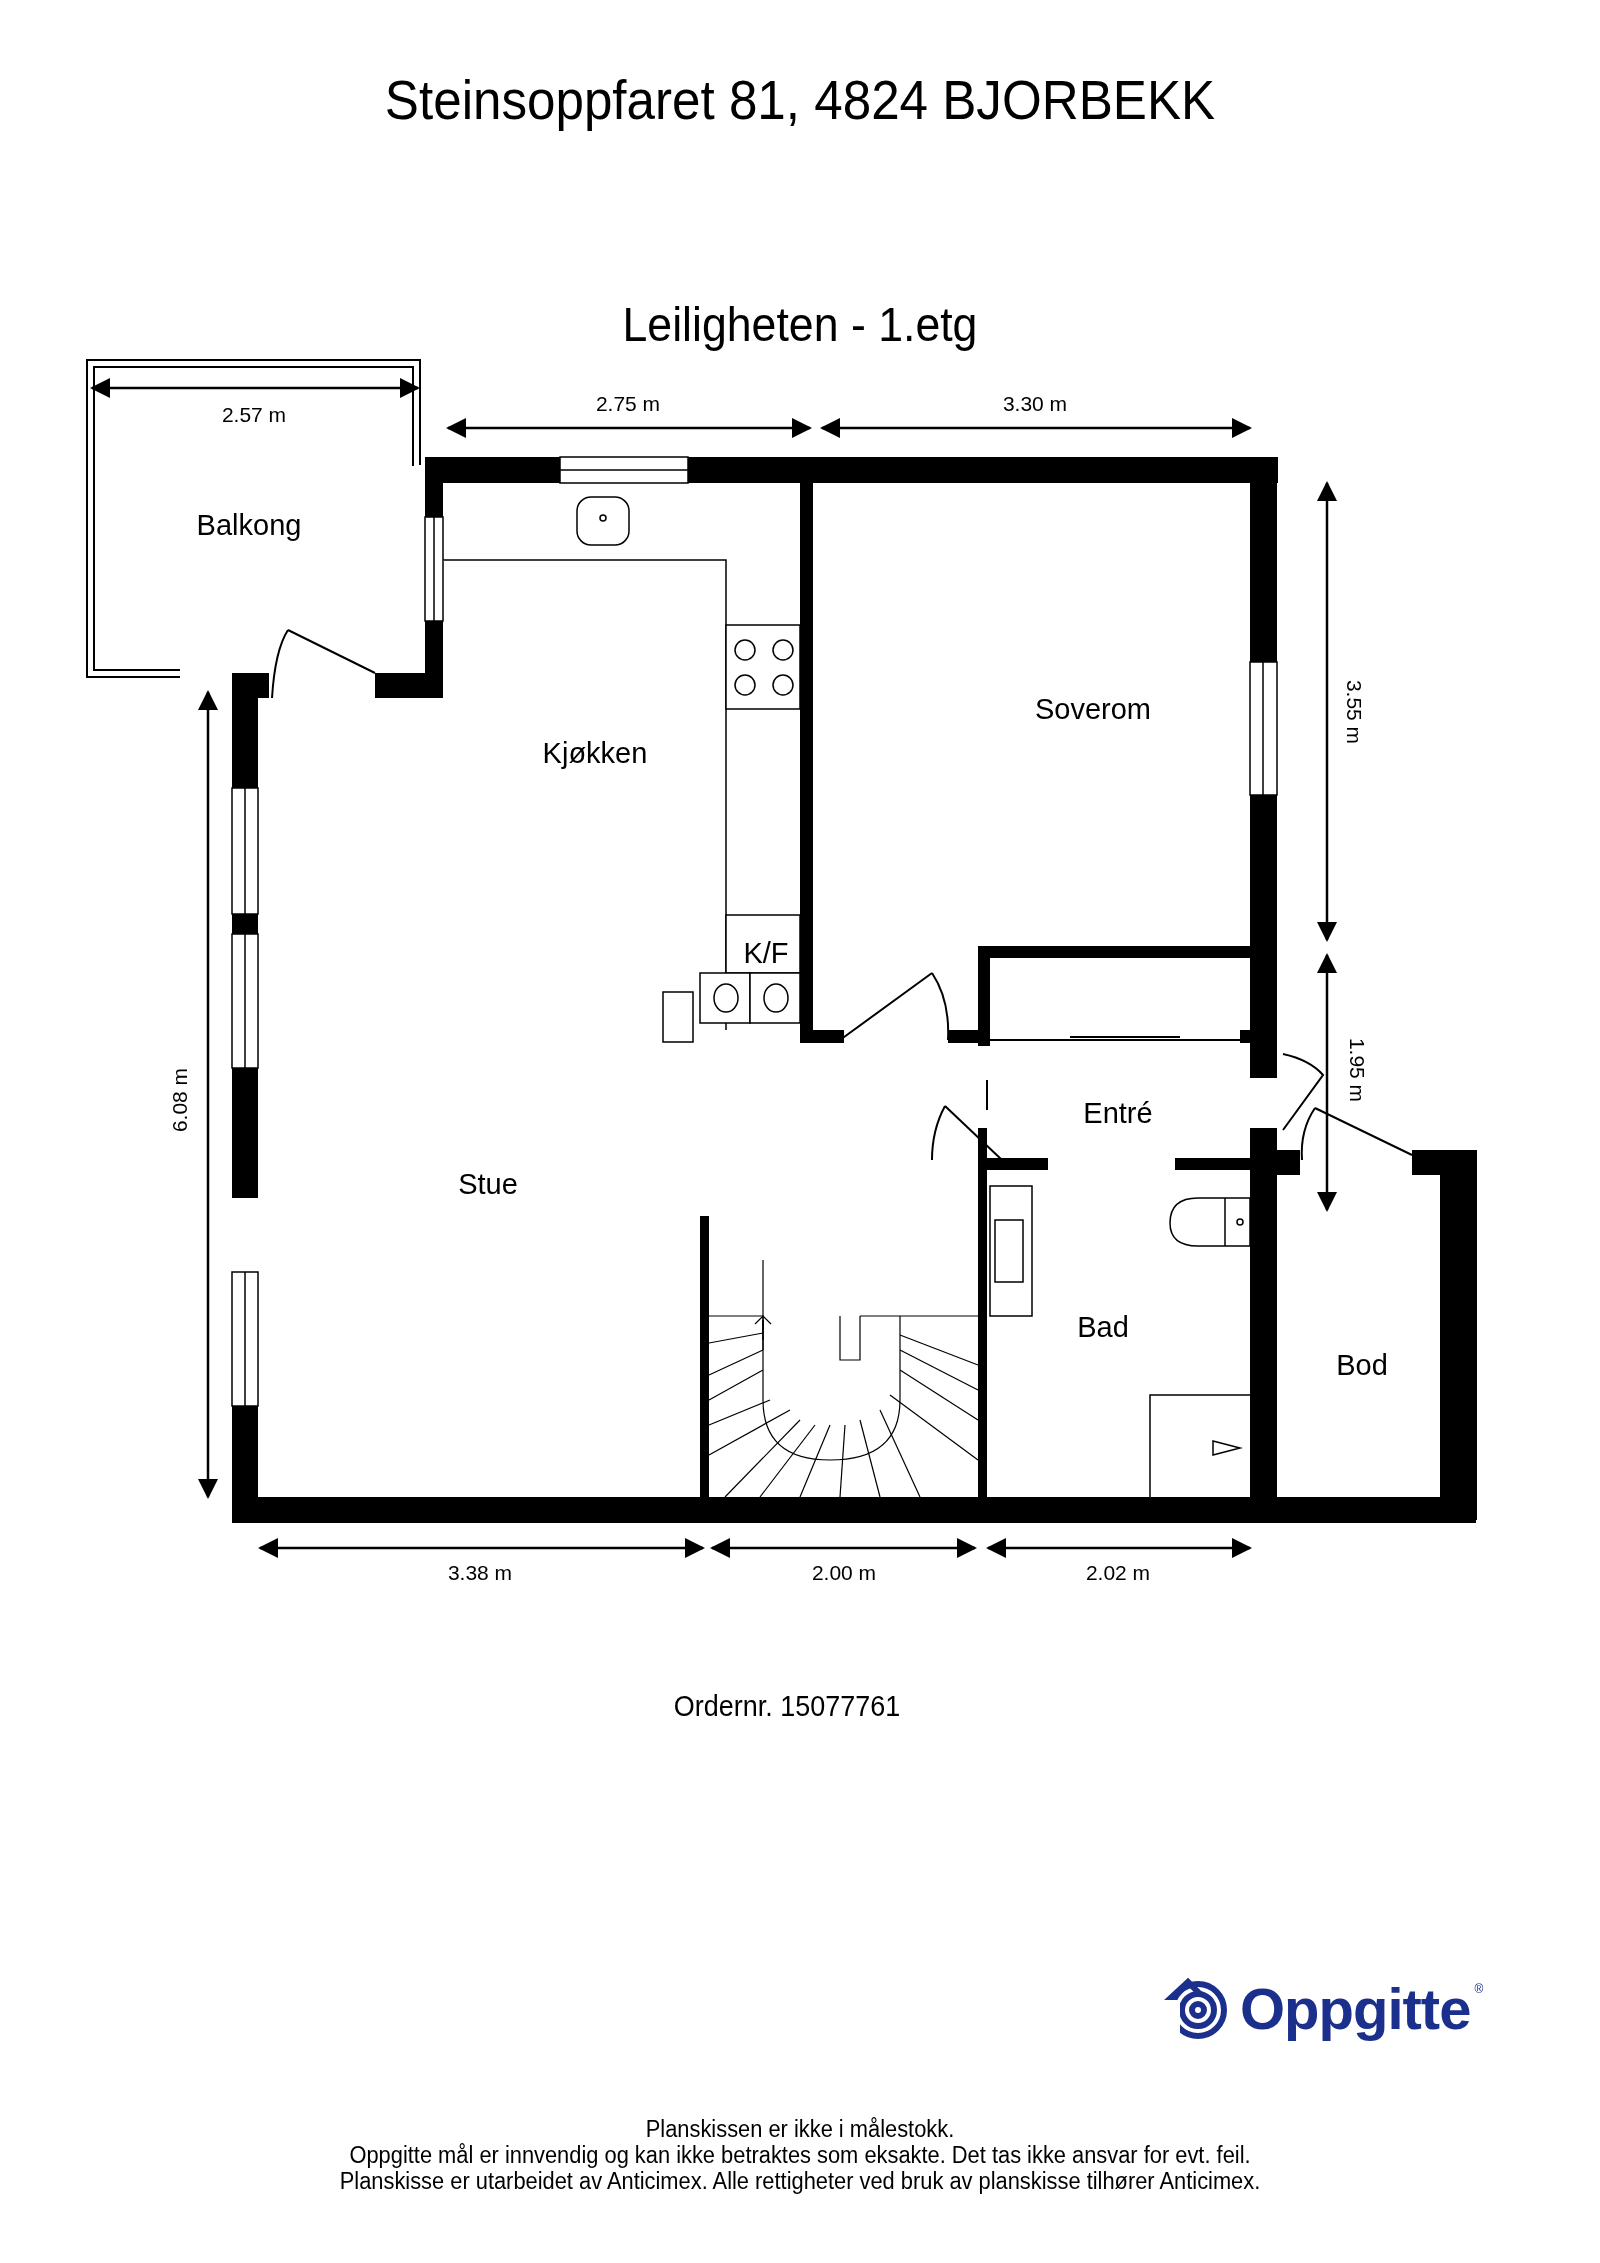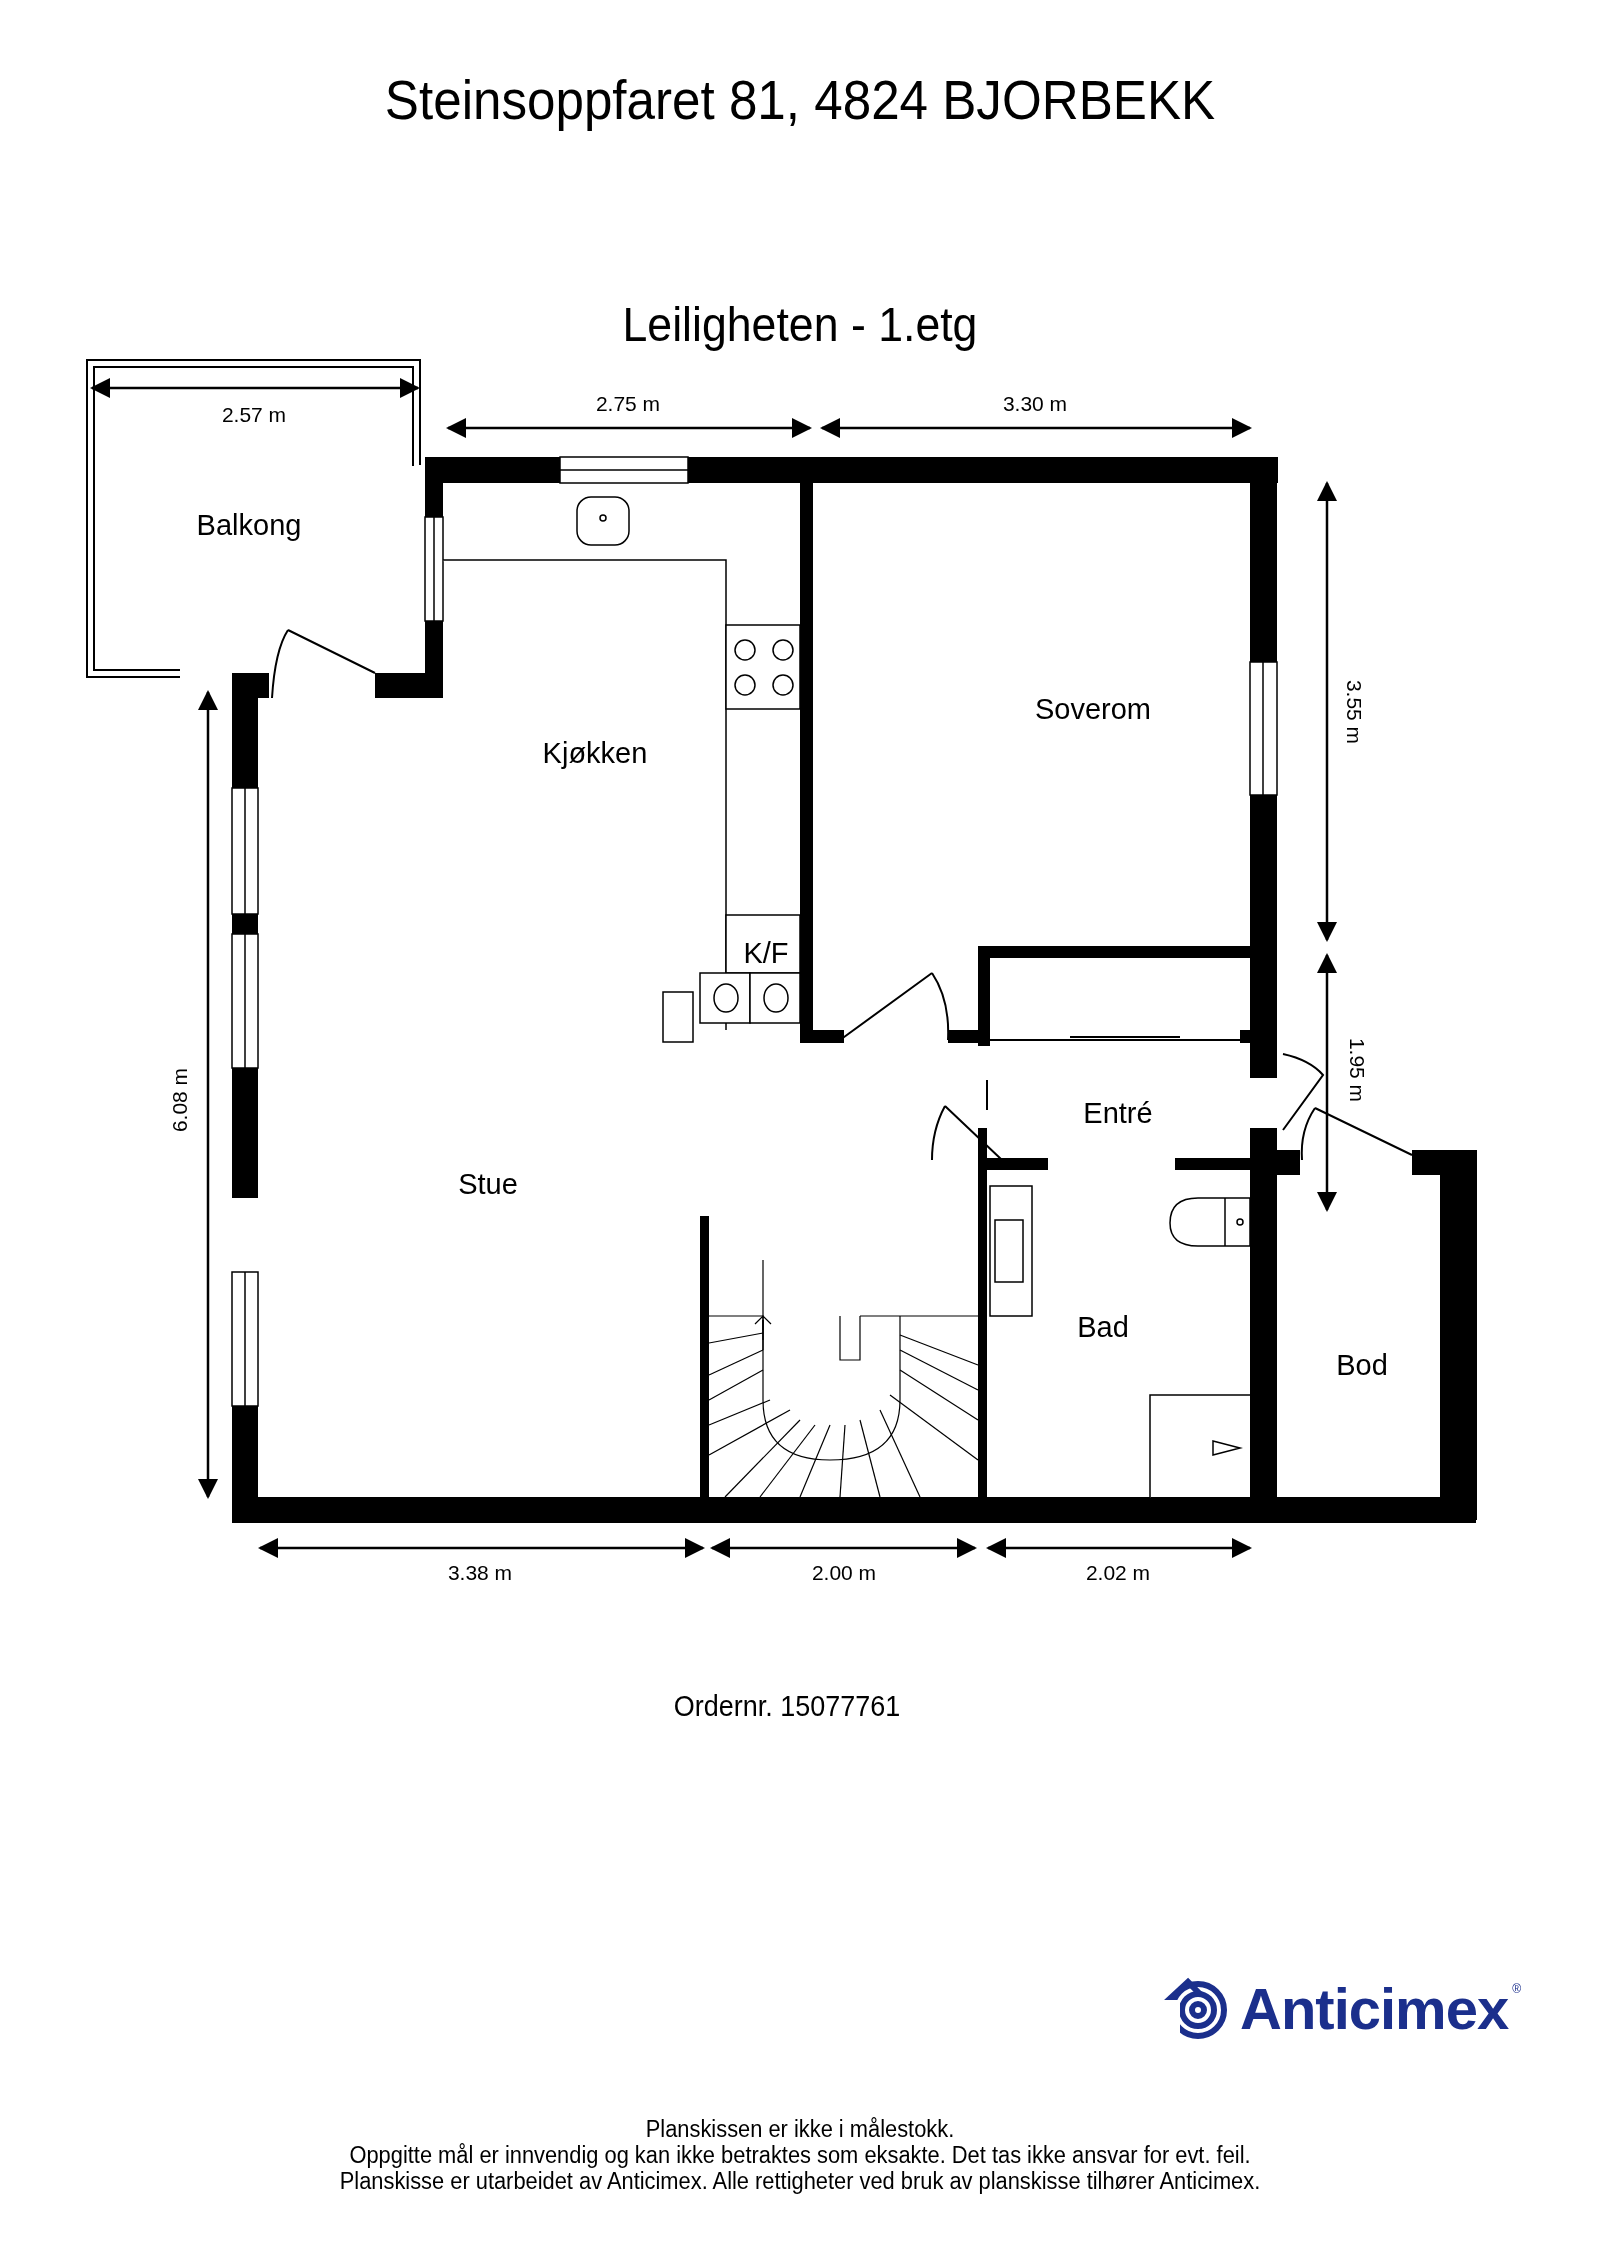--- a/index.html
+++ b/index.html
@@ -192,21 +192,21 @@
 <div class="logo">
   <svg width="70" height="64" viewBox="0 0 70 64">
     <g fill="none" stroke="#1b2f8c" stroke-width="6">
       <circle cx="38" cy="34" r="26"></circle>
       <circle cx="38" cy="34" r="16"></circle>
       <circle cx="38" cy="34" r="6"></circle>
     </g>
     <path d="M2,30 L28,6 L40,18" fill="none" stroke="#1b2f8c" stroke-width="6"></path>
     <rect x="0" y="24" width="20" height="40" fill="#fff"></rect>
   </svg>
-  <span class="logo-text">Anticimex</span>
+  <span class="logo-text">Oppgitte</span>
   <span class="logo-reg">®</span>
 </div>
 
 <div class="disclaimer">
   <div>Planskissen er ikke i målestokk.</div>
   <div>Oppgitte mål er innvendig og kan ikke betraktes som eksakte. Det tas ikke ansvar for evt. feil.</div>
   <div>Planskisse er utarbeidet av Anticimex. Alle rettigheter ved bruk av planskisse tilhører Anticimex.</div>
 </div>
 
 </body></html>

